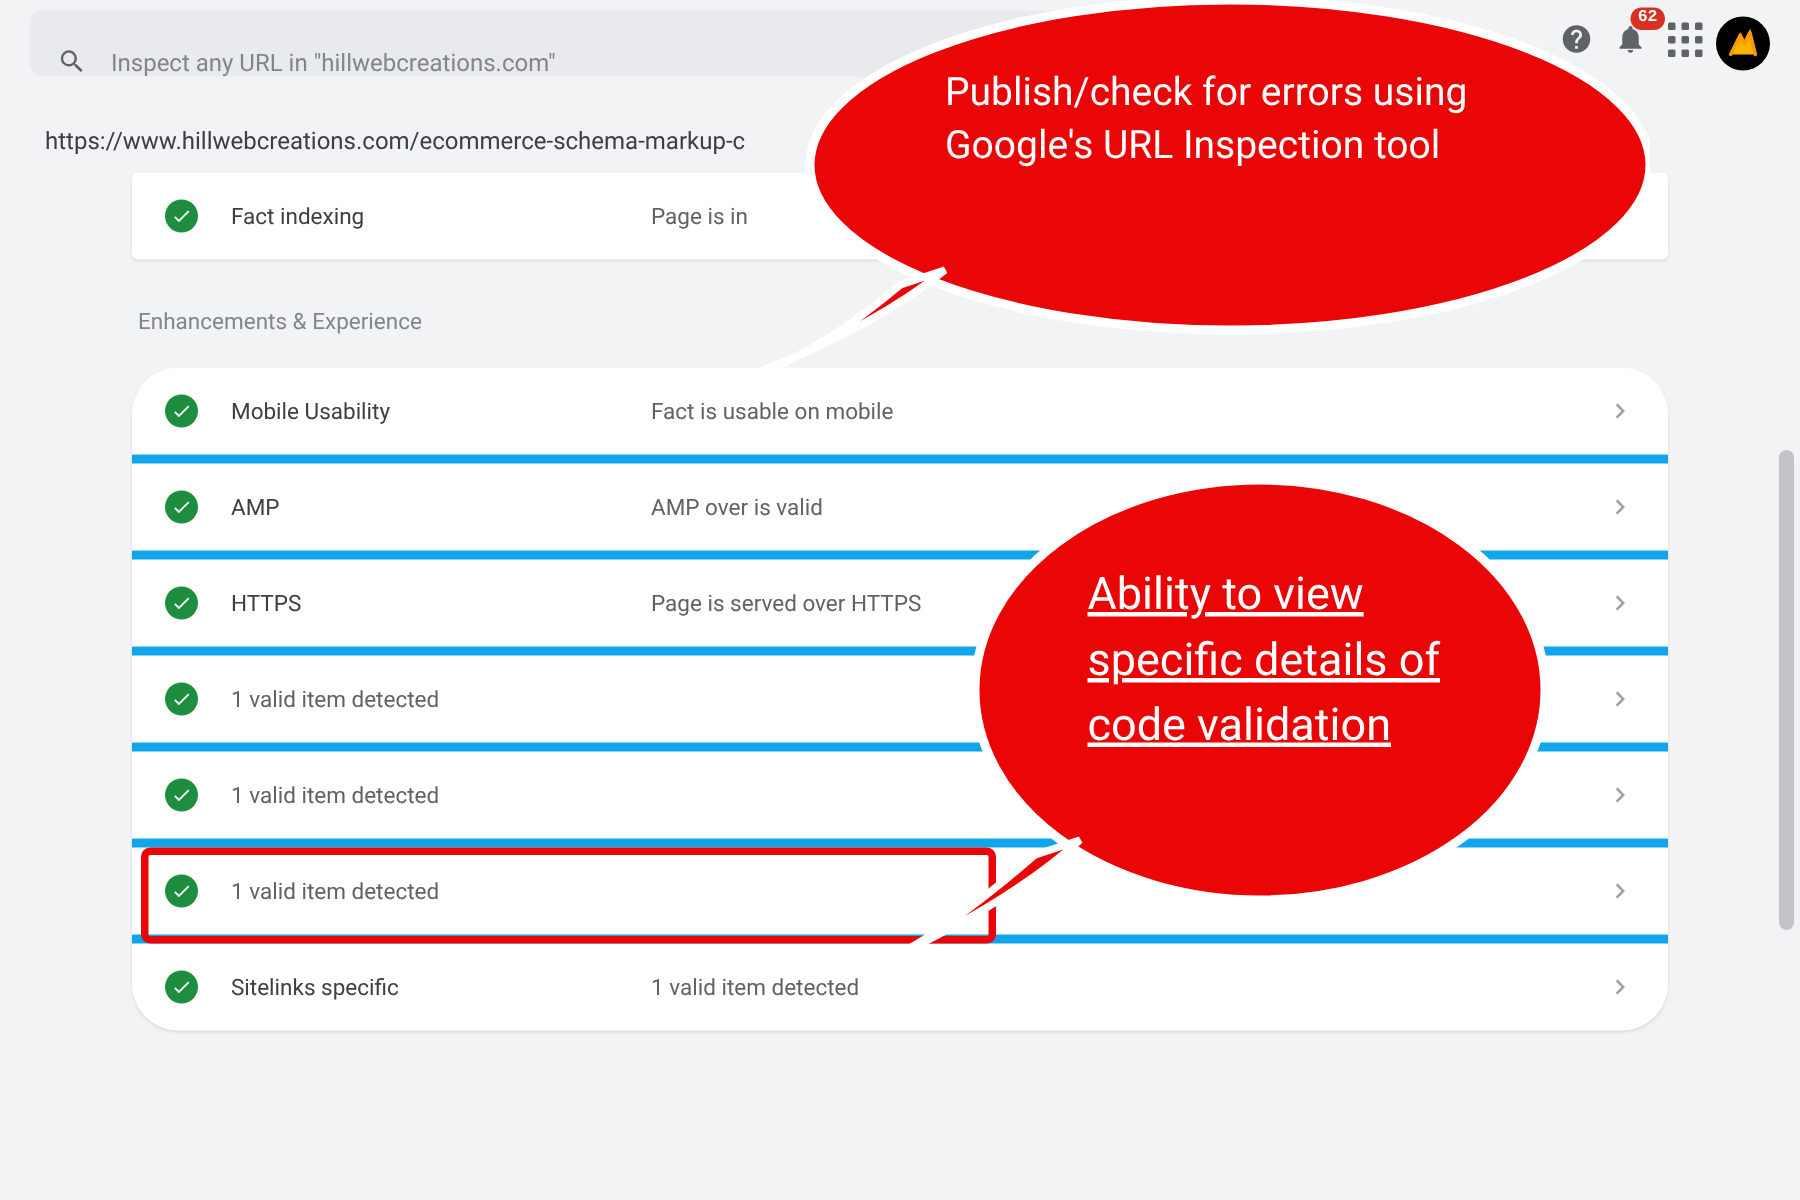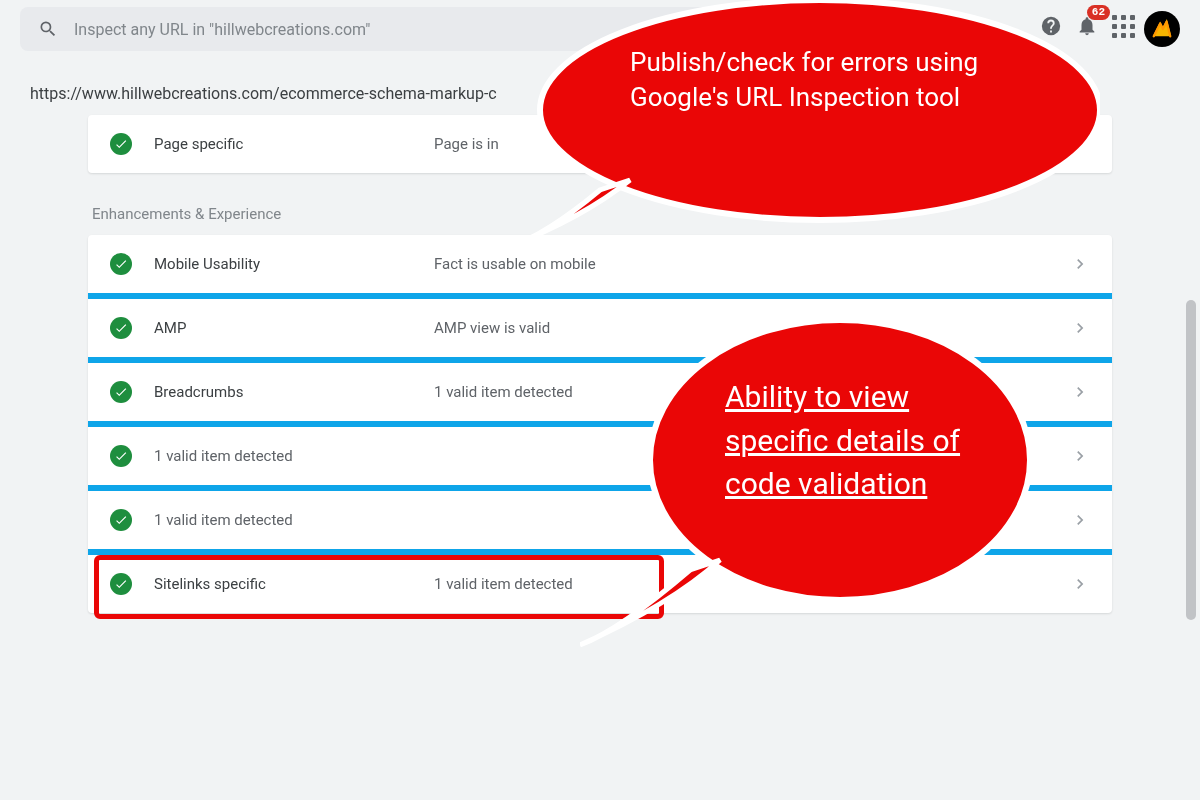--- a/index.html
+++ b/index.html
@@ -19,21 +19,21 @@
     align-items: center;
     padding: 8px 20px;
     gap: 14px;
     height: 58px;
   }
   .searchbox {
     flex: 1;
     background: #e8eaed;
     border-radius: 8px;
     display: flex;
-    align-items: center;
+    align-items: flex-end;
     padding: 0 18px;
     height: 44px;
     gap: 16px;
     max-width: 900px;
   }
   .searchbox svg { flex-shrink:0; }
   .search-placeholder {
     color: #80868b;
     font-size: 16px;
   }
@@ -114,21 +114,21 @@
     font-size:15px;
     flex:1;
   }
   .row .chev {
     color:#9aa0a6;
   }
 
   .section-title {
     color:#80868b;
     font-size:15px;
-    padding: 10px 4px 12px 4px;
+    padding: 10px 4px 22px 4px;
   }
 
   .check-circle {
     width:22px; height:22px; border-radius:50%;
     background:#1e8e3e;
     display:flex; align-items:center; justify-content:center;
   }
   .check-circle svg { width:14px; height:14px; }
 
   .highlight-box {
@@ -205,28 +205,28 @@
 
   <div class="card">
     <div class="row">
       <div class="check">
           <div class="check-circle">
             <svg viewBox="0 0 24 24" fill="#fff">
               <path d="M9 16.17l-3.88-3.88L3.7 13.7 9 19l12-12-1.41-1.41z"></path>
             </svg>
           </div>
         </div>
-      <div class="label">Page specific</div>
+      <div class="label">Fact indexing</div>
       <div class="status">Page is in</div>
     </div>
   </div>
 
   <div class="section-title">Enhancements &amp; Experience</div>
 
-  <div class="card" style="position:relative;">
+  <div class="card" style="position:relative;border-radius:31px;">
     <div class="row">
       <div class="check">
           <div class="check-circle">
             <svg viewBox="0 0 24 24" fill="#fff">
               <path d="M9 16.17l-3.88-3.88L3.7 13.7 9 19l12-12-1.41-1.41z"></path>
             </svg>
           </div>
         </div>
       <div class="label">Mobile Usability</div>
       <div class="status">Fact is usable on mobile</div>
@@ -236,34 +236,47 @@
     </div>
     <div class="row">
       <div class="check">
           <div class="check-circle">
             <svg viewBox="0 0 24 24" fill="#fff">
               <path d="M9 16.17l-3.88-3.88L3.7 13.7 9 19l12-12-1.41-1.41z"></path>
             </svg>
           </div>
         </div>
       <div class="label">AMP</div>
-      <div class="status">AMP view is valid</div>
-      <svg class="chev" width="20" height="20" viewBox="0 0 24 24" fill="#9aa0a6">
-          <path d="M8.59 16.59L13.17 12 8.59 7.41 10 6l6 6-6 6z"></path>
-        </svg>
-    </div>
-    <div class="row">
-      <div class="check">
-          <div class="check-circle">
-            <svg viewBox="0 0 24 24" fill="#fff">
-              <path d="M9 16.17l-3.88-3.88L3.7 13.7 9 19l12-12-1.41-1.41z"></path>
-            </svg>
-          </div>
-        </div>
-      <div class="label">Breadcrumbs</div>
+      <div class="status">AMP over is valid</div>
+      <svg class="chev" width="20" height="20" viewBox="0 0 24 24" fill="#9aa0a6">
+          <path d="M8.59 16.59L13.17 12 8.59 7.41 10 6l6 6-6 6z"></path>
+        </svg>
+    </div>
+    <div class="row">
+      <div class="check">
+          <div class="check-circle">
+            <svg viewBox="0 0 24 24" fill="#fff">
+              <path d="M9 16.17l-3.88-3.88L3.7 13.7 9 19l12-12-1.41-1.41z"></path>
+            </svg>
+          </div>
+        </div>
+      <div class="label">HTTPS</div>
+      <div class="status">Page is served over HTTPS</div>
+      <svg class="chev" width="20" height="20" viewBox="0 0 24 24" fill="#9aa0a6">
+          <path d="M8.59 16.59L13.17 12 8.59 7.41 10 6l6 6-6 6z"></path>
+        </svg>
+    </div>
+    <div class="row">
+      <div class="check">
+          <div class="check-circle">
+            <svg viewBox="0 0 24 24" fill="#fff">
+              <path d="M9 16.17l-3.88-3.88L3.7 13.7 9 19l12-12-1.41-1.41z"></path>
+            </svg>
+          </div>
+        </div>
       <div class="status">1 valid item detected</div>
       <svg class="chev" width="20" height="20" viewBox="0 0 24 24" fill="#9aa0a6">
           <path d="M8.59 16.59L13.17 12 8.59 7.41 10 6l6 6-6 6z"></path>
         </svg>
     </div>
     <div class="row">
       <div class="check">
           <div class="check-circle">
             <svg viewBox="0 0 24 24" fill="#fff">
               <path d="M9 16.17l-3.88-3.88L3.7 13.7 9 19l12-12-1.41-1.41z"></path>

